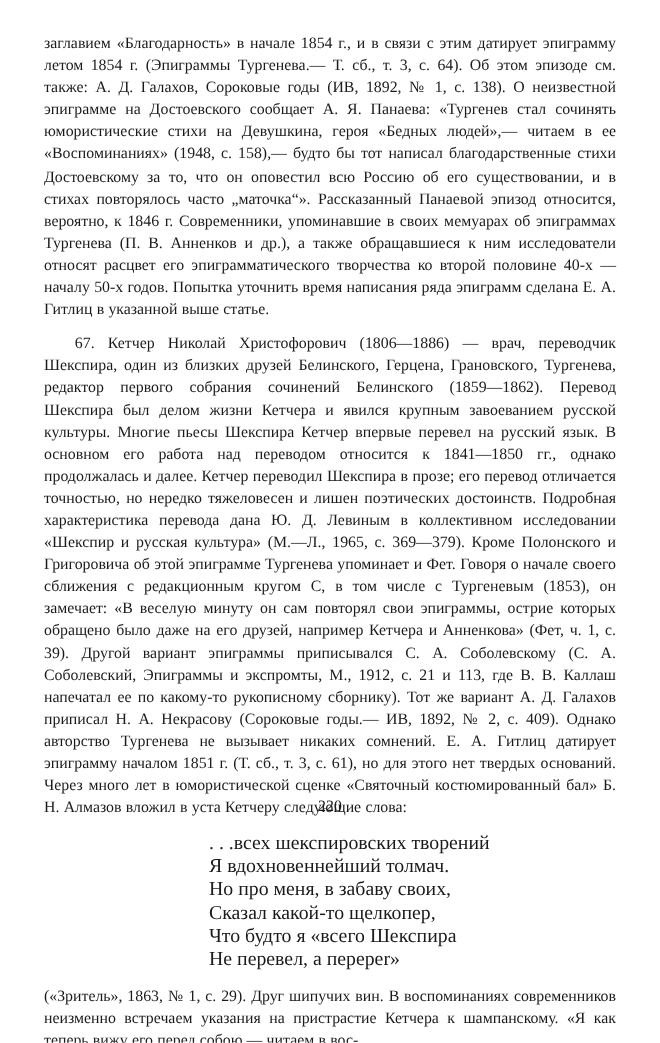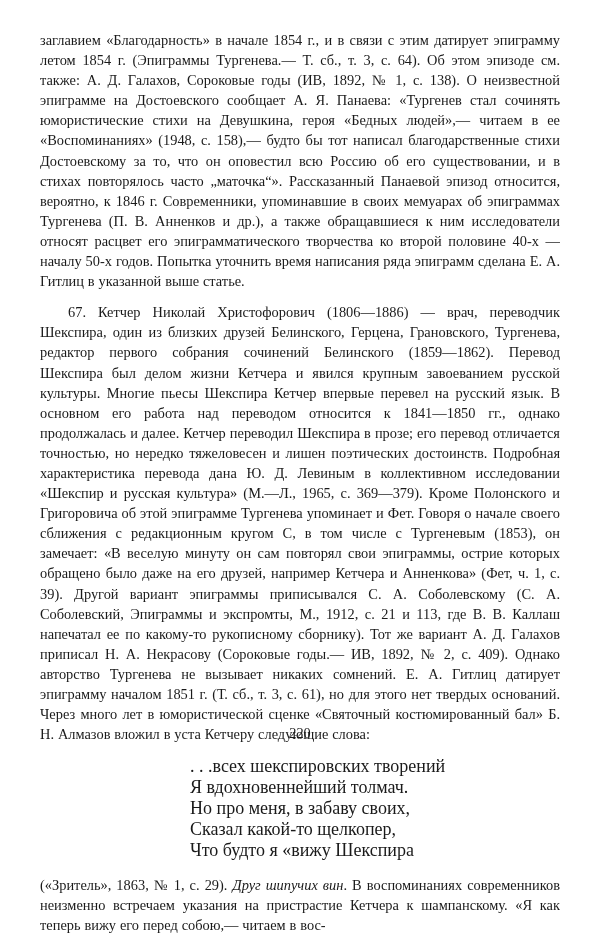--- a/index.html
+++ b/index.html
@@ -31,21 +31,20 @@
     hyphens: manual;
     word-spacing: 0.02em;
   }
   .para + .para {
     margin-top: 11px;
   }
   .indent {
     text-indent: 28px;
   }
   .italic {
-    font-style: italic;
   }
   .verse {
     margin: 12px 0 0 0;
     padding-left: 150px;
     font-size: 18px;
     line-height: 21px;
   }
   .verse div {
     white-space: pre;
   }
@@ -68,20 +67,21 @@
 
   <p class="para">заглавием «Благодарность» в начале 1854 г., и в связи с этим датирует эпиграмму летом 1854 г. (Эпиграммы Тургенева.— Т. сб., т. 3, с. 64). Об этом эпизоде см. также: А. Д. Галахов, Сороковые годы (ИВ, 1892, № 1, с. 138). О неизвестной эпиграмме на Достоевского сообщает А. Я. Панаева: «Тургенев стал сочинять юмористические стихи на Девушкина, героя «Бедных людей»,— читаем в ее «Воспоминаниях» (1948, с. 158),— будто бы тот написал благодарственные стихи Достоевскому за то, что он оповестил всю Россию об его существовании, и в стихах повторялось часто „маточка“». Рассказанный Панаевой эпизод относится, вероятно, к 1846 г. Современники, упоминавшие в своих мемуарах об эпиграммах Тургенева (П. В. Анненков и др.), а также обращавшиеся к ним исследователи относят расцвет его эпиграмматического творчества ко второй половине 40-х — началу 50-х годов. Попытка уточнить время написания ряда эпиграмм сделана Е. А. Гитлиц в указанной выше статье.</p>
 
   <p class="para indent">67. Кетчер Николай Христофорович (1806—1886) — врач, переводчик Шекспира, один из близких друзей Белинского, Герцена, Грановского, Тургенева, редактор первого собрания сочинений Белинского (1859—1862). Перевод Шекспира был делом жизни Кетчера и явился крупным завоеванием русской культуры. Многие пьесы Шекспира Кетчер впервые перевел на русский язык. В основном его работа над переводом относится к 1841—1850 гг., однако продолжалась и далее. Кетчер переводил Шекспира в прозе; его перевод отличается точностью, но нередко тяжеловесен и лишен поэтических достоинств. Подробная характеристика перевода дана Ю. Д. Левиным в коллективном исследовании «Шекспир и русская культура» (М.—Л., 1965, с. 369—379). Кроме Полонского и Григоровича об этой эпиграмме Тургенева упоминает и Фет. Говоря о начале своего сближения с редакционным кругом С, в том числе с Тургеневым (1853), он замечает: «В веселую минуту он сам повторял свои эпиграммы, острие которых обращено было даже на его друзей, например Кетчера и Анненкова» (Фет, ч. 1, с. 39). Другой вариант эпиграммы приписывался С. А. Соболевскому (С. А. Соболевский, Эпиграммы и экспромты, М., 1912, с. 21 и 113, где В. В. Каллаш напечатал ее по какому-то рукописному сборнику). Тот же вариант А. Д. Галахов приписал Н. А. Некрасову (Сороковые годы.— ИВ, 1892, № 2, с. 409). Однако авторство Тургенева не вызывает никаких сомнений. Е. А. Гитлиц датирует эпиграмму началом 1851 г. (Т. сб., т. 3, с. 61), но для этого нет твердых оснований. Через много лет в юмористической сценке «Святочный костюмированный бал» Б. Н. Алмазов вложил в уста Кетчеру следующие слова:</p>
 
   <div class="verse">
     <div>. . .всех шекспировских творений</div>
     <div>Я вдохновеннейший толмач.</div>
     <div>Но про меня, в забаву своих,</div>
     <div>Сказал какой-то щелкопер,</div>
-    <div>Что будто я «вижу Шекспира</div>
+    <div>Что будто я «всего Шекспира</div>
+    <div>Не перевел, а переper»</div>
   </div>
 
   <p class="para closing"><span>(«Зритель», 1863, № 1, с. 29). </span><span class="italic">Друг шипучих вин</span><span>. В воспоминаниях современников неизменно встречаем указания на пристрастие Кетчера к шампанскому. «Я как теперь вижу его перед собою,— читаем в вос-</span></p>
 
   <div class="page-number">220</div>
 
 </div>
 
 </body></html>

